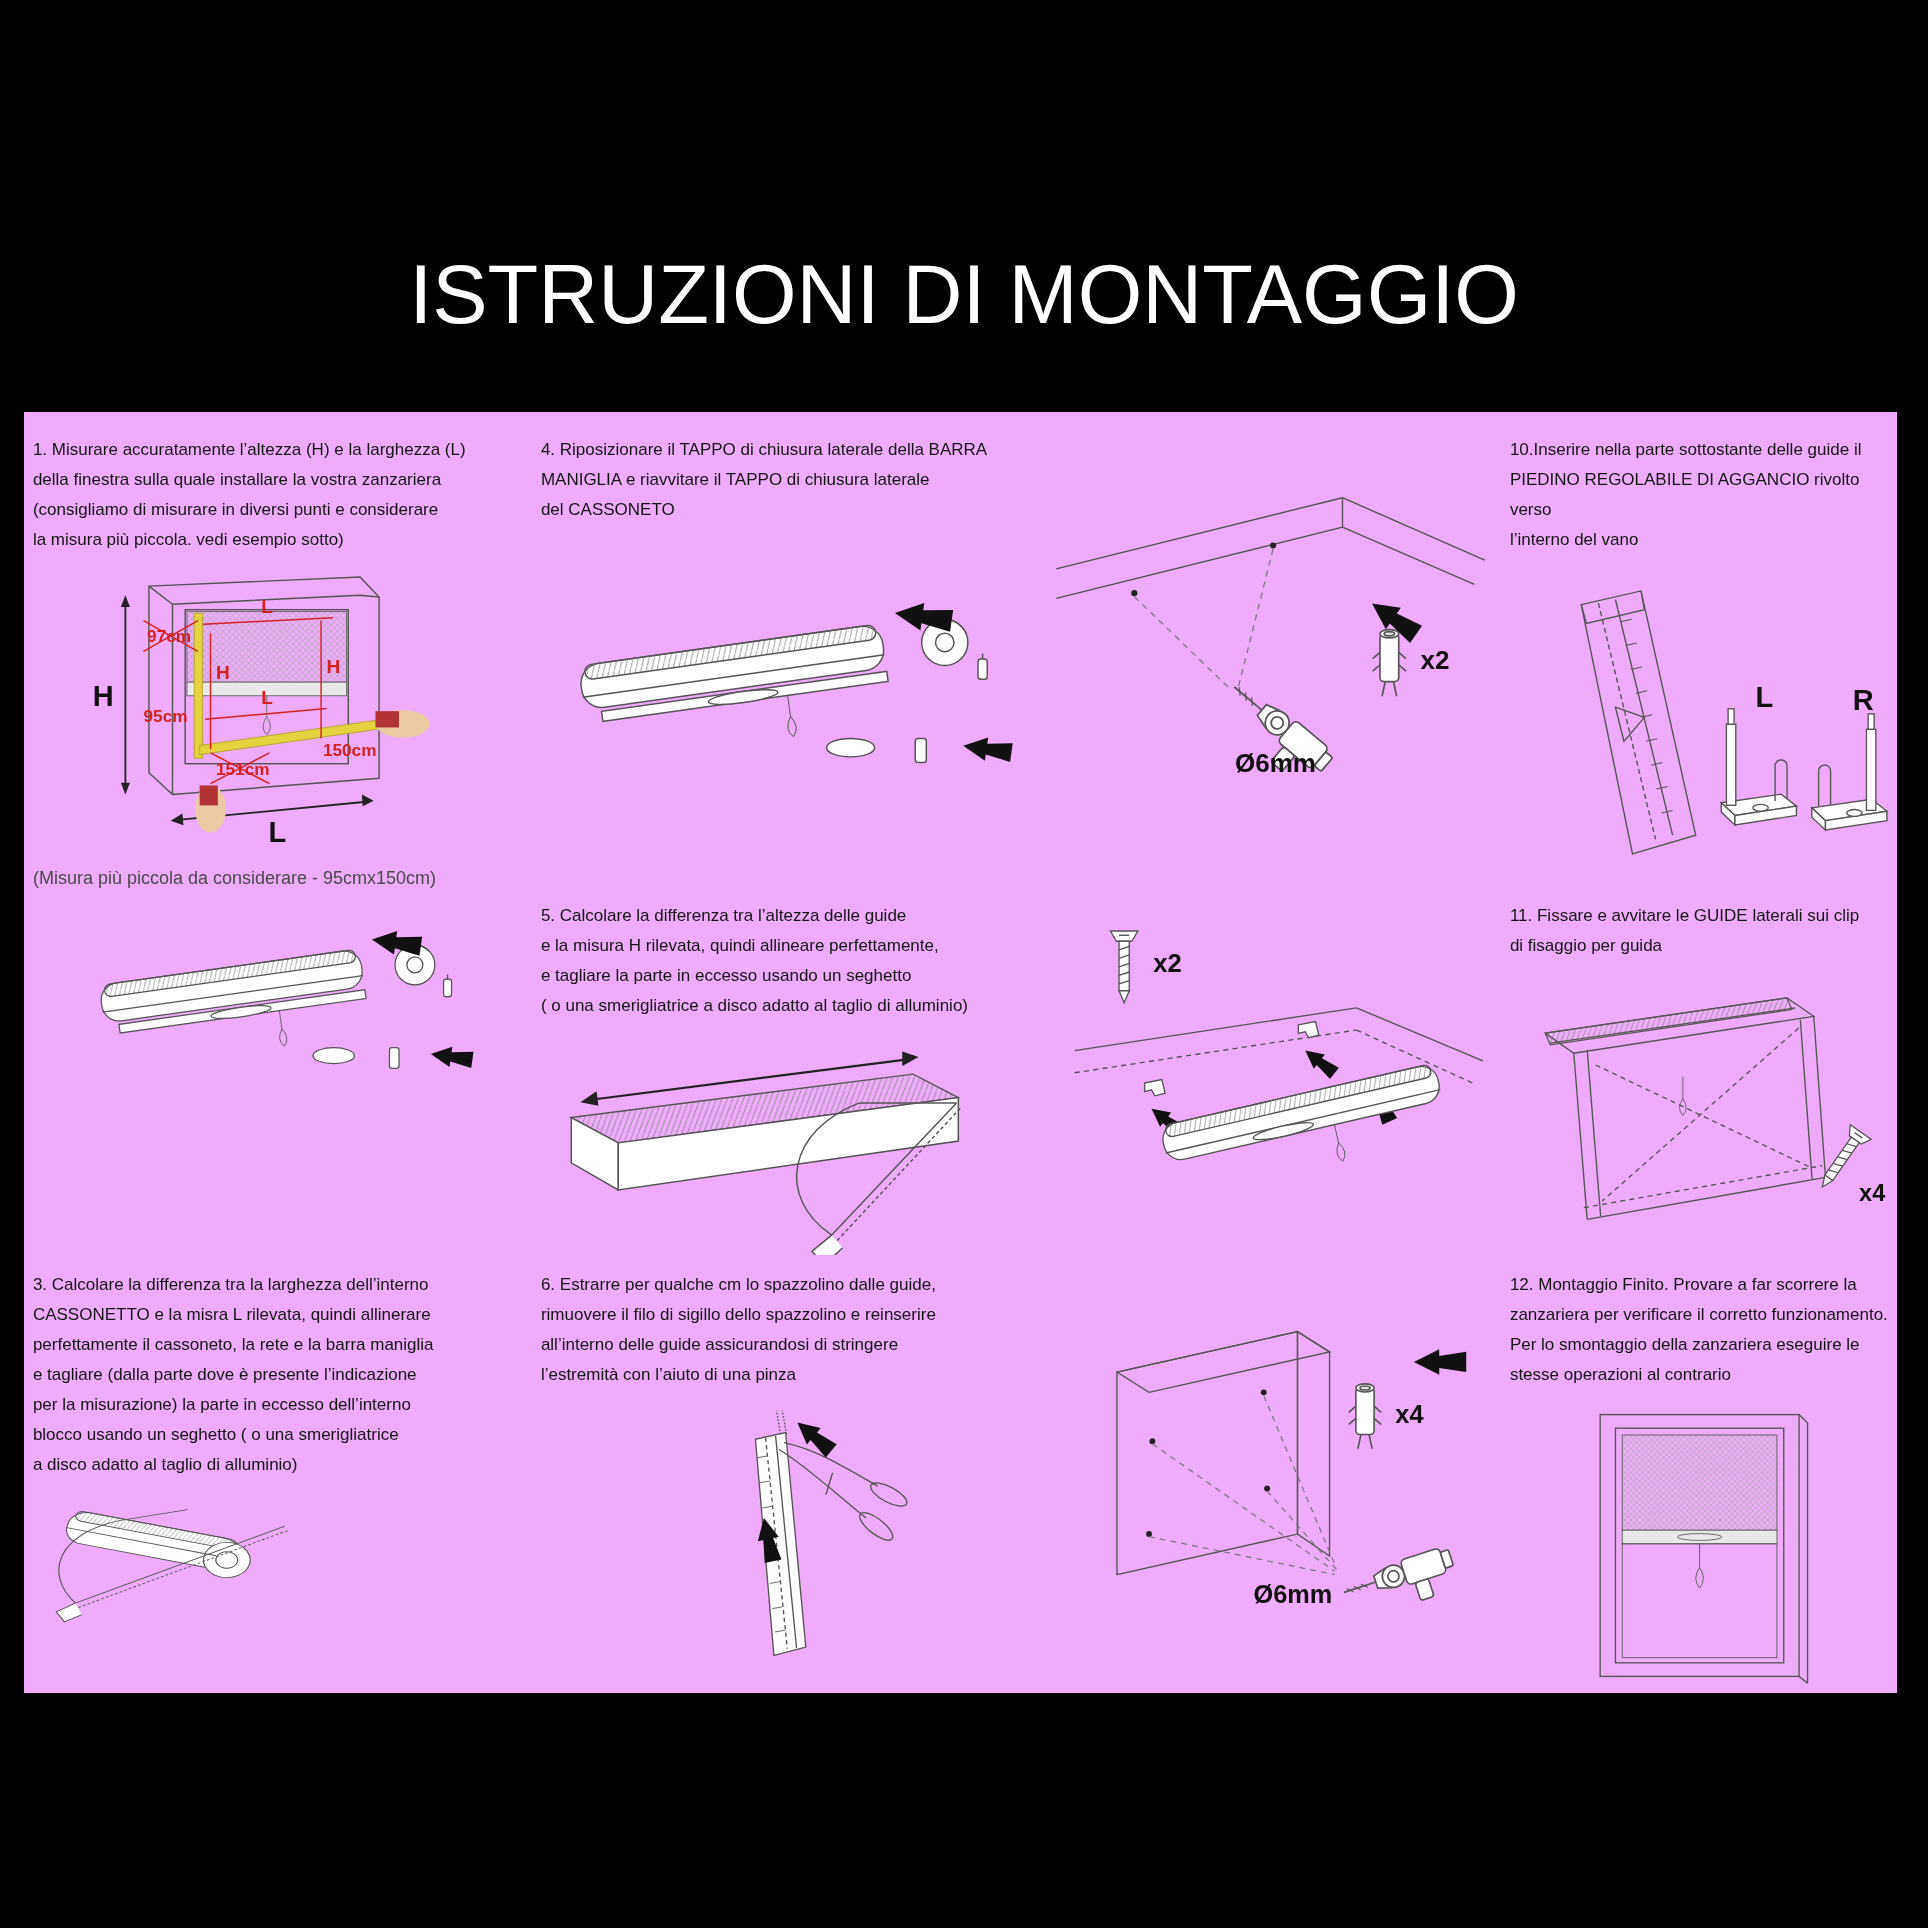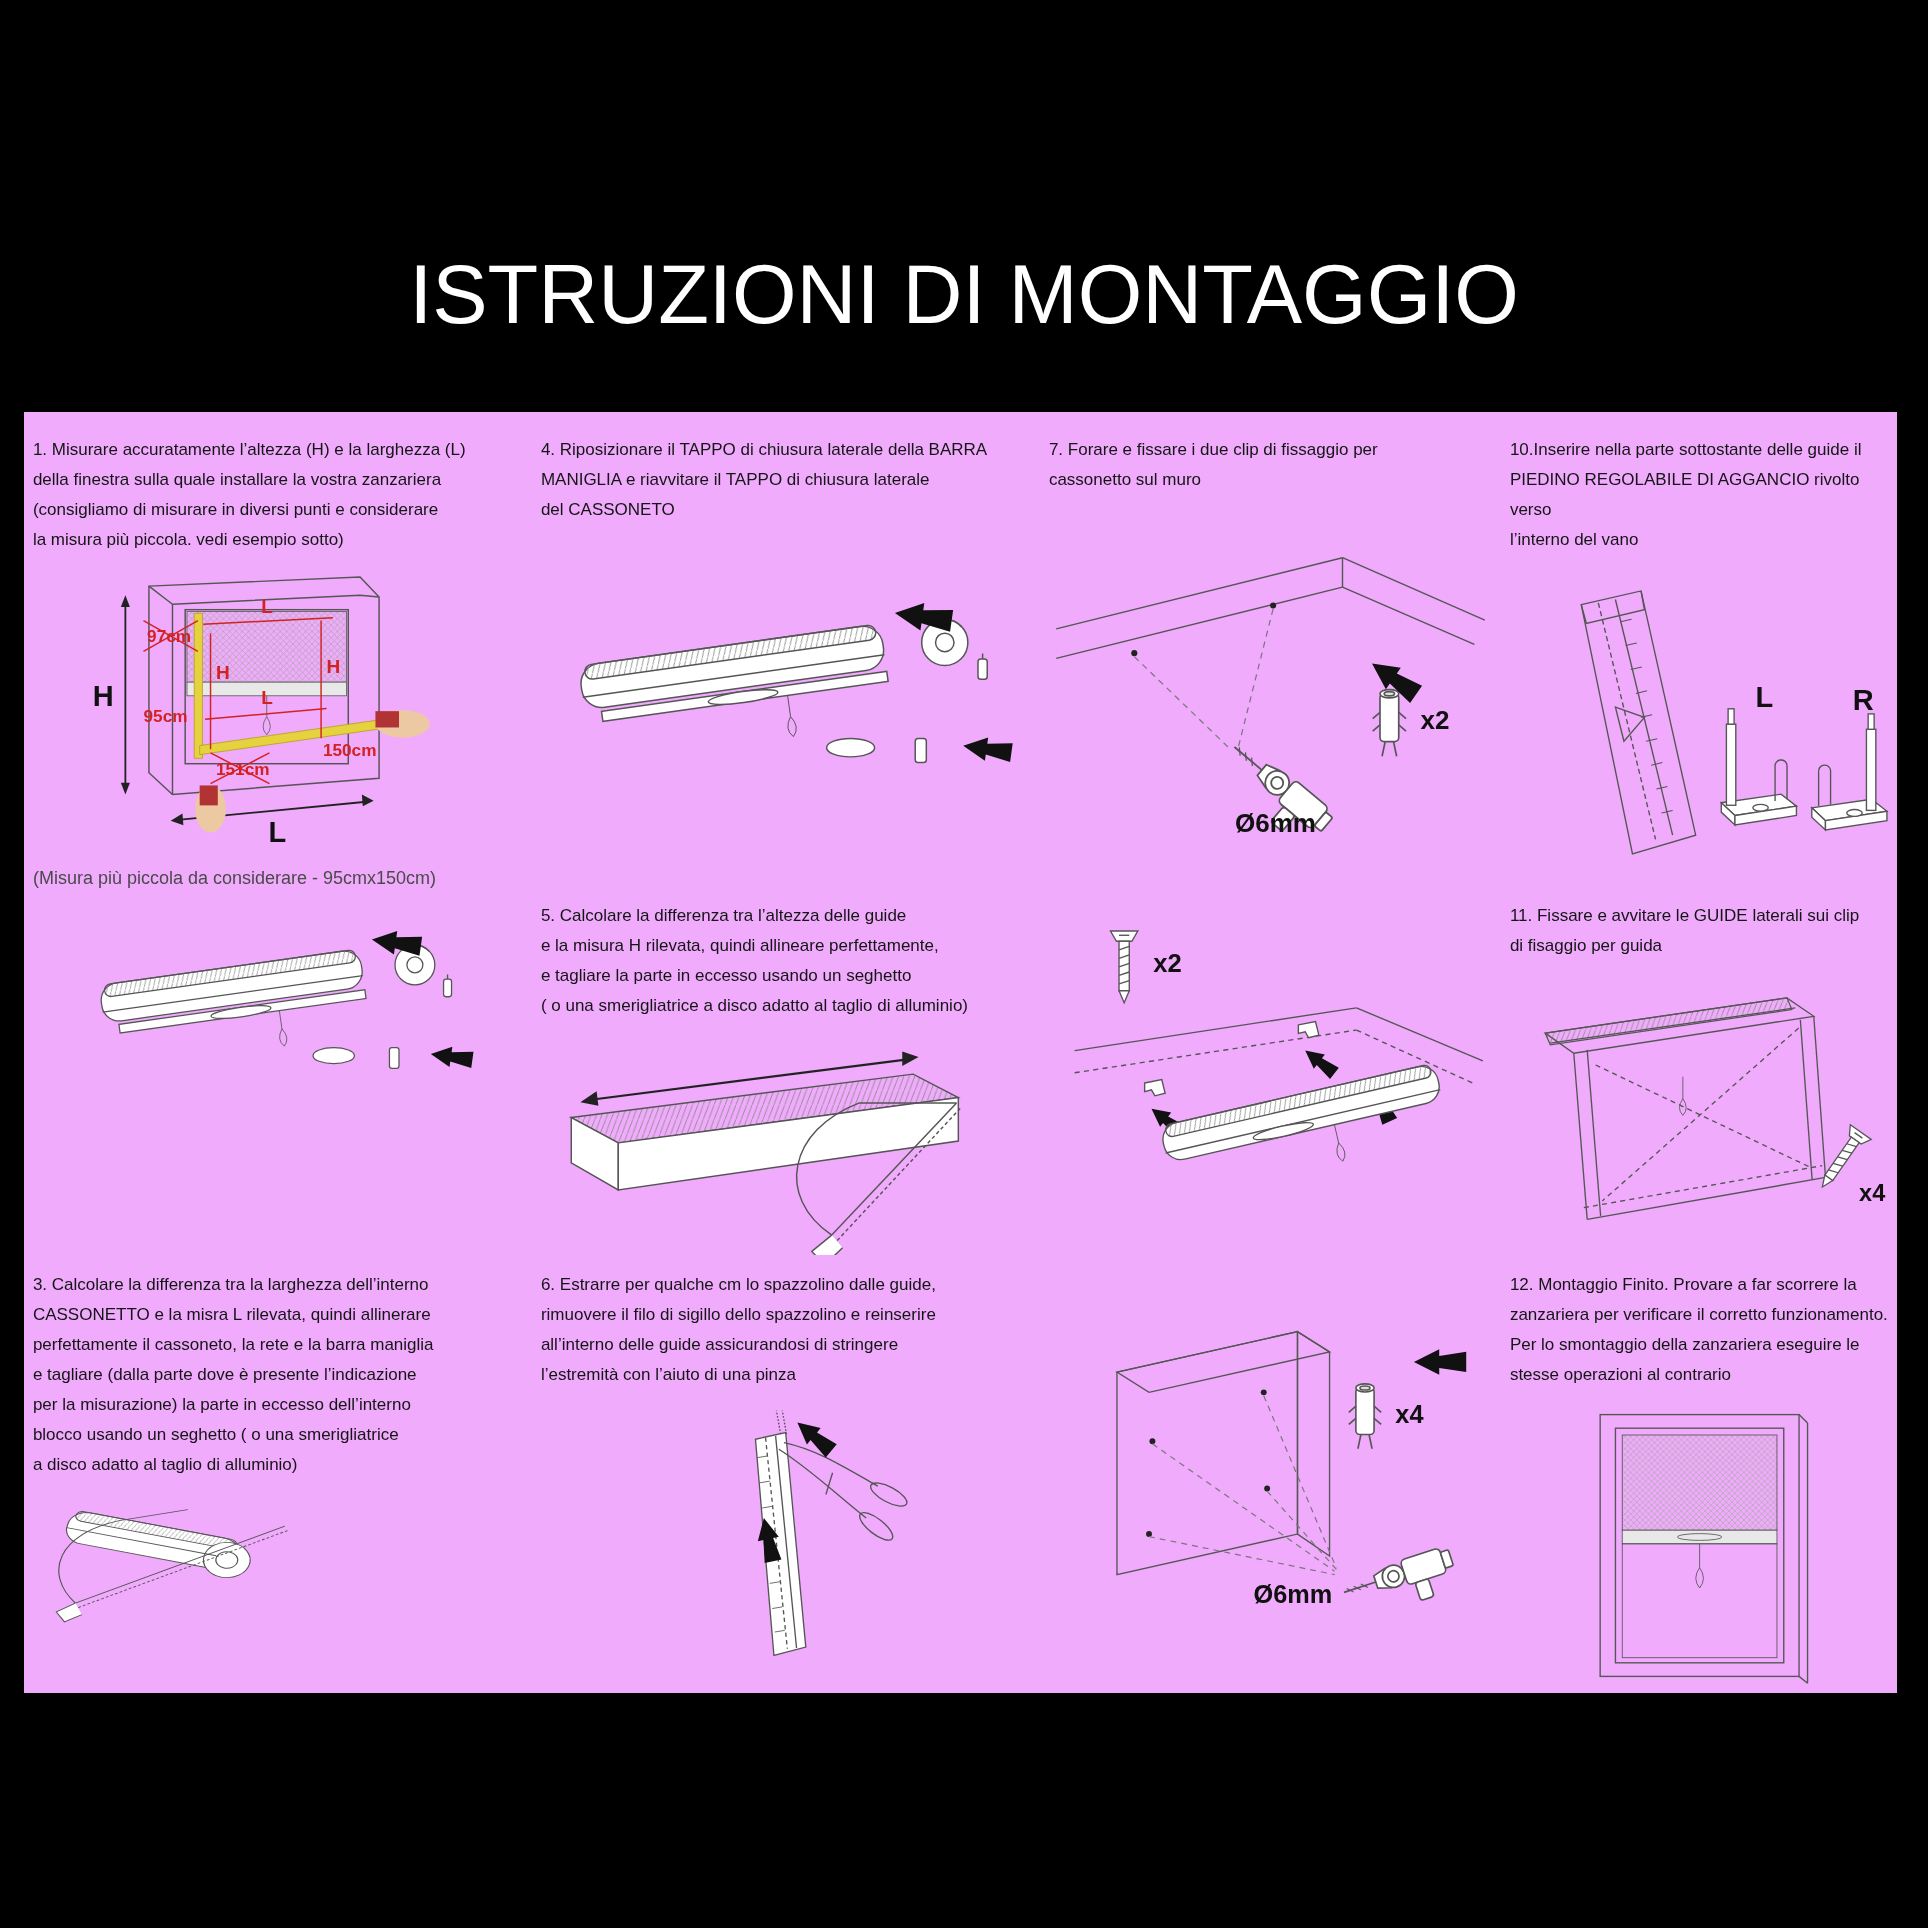--- a/index.html
+++ b/index.html
@@ -167,22 +167,20 @@
             <g class="lnf">
               <ellipse cx="330" cy="188" rx="26" ry="10"></ellipse>
               <rect x="400" y="178" width="12" height="26" rx="3"></rect>
             </g>
             <use href="#fatarrow" transform="translate(452,186) rotate(8) scale(0.85)"></use>
           </svg>
         </div>
       </div>
 
       <div class="cell row1">
-        <p class="step">7. Forare e fissare i due clip di fissaggio per
-cassonetto sul muro</p>
         <div class="fig" style="margin-top:28px">
           <svg viewBox="0 0 510 370" width="443" height="321">
             <g class="ln">
               <line x1="8" y1="122" x2="338" y2="40"></line>
               <line x1="8" y1="156" x2="338" y2="74"></line>
               <line x1="338" y1="40" x2="502" y2="112"></line>
               <line x1="338" y1="74" x2="490" y2="140"></line>
               <line x1="338" y1="40" x2="338" y2="74"></line>
             </g>
             <circle cx="98" cy="150" r="3.5" fill="#222"></circle>

